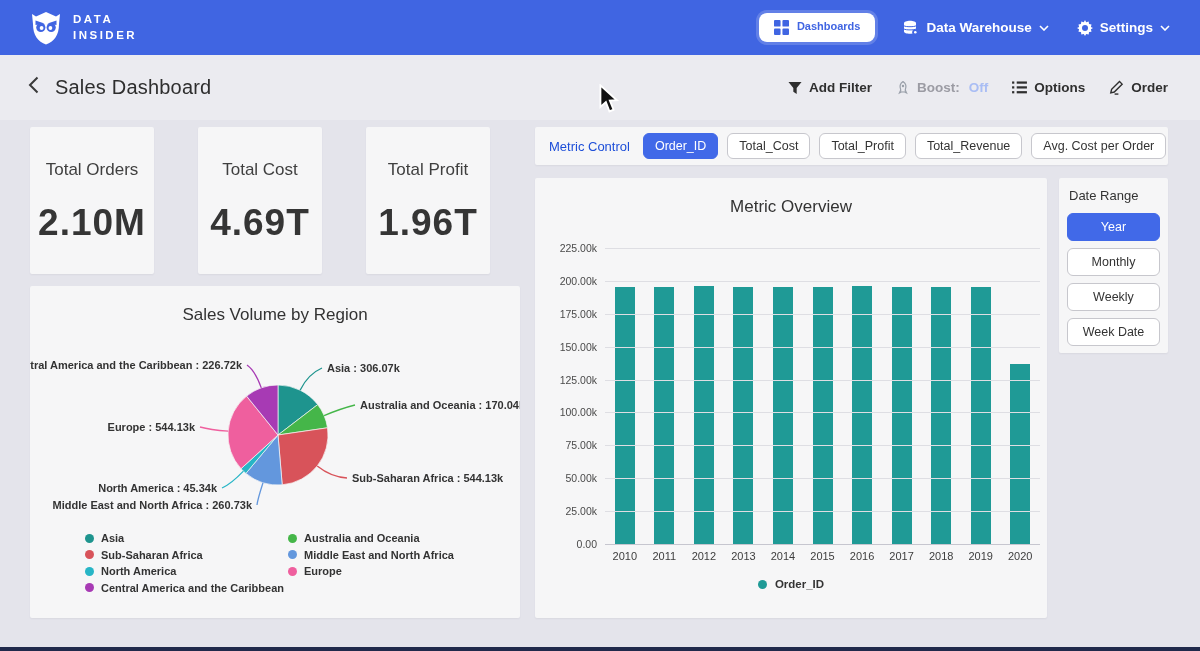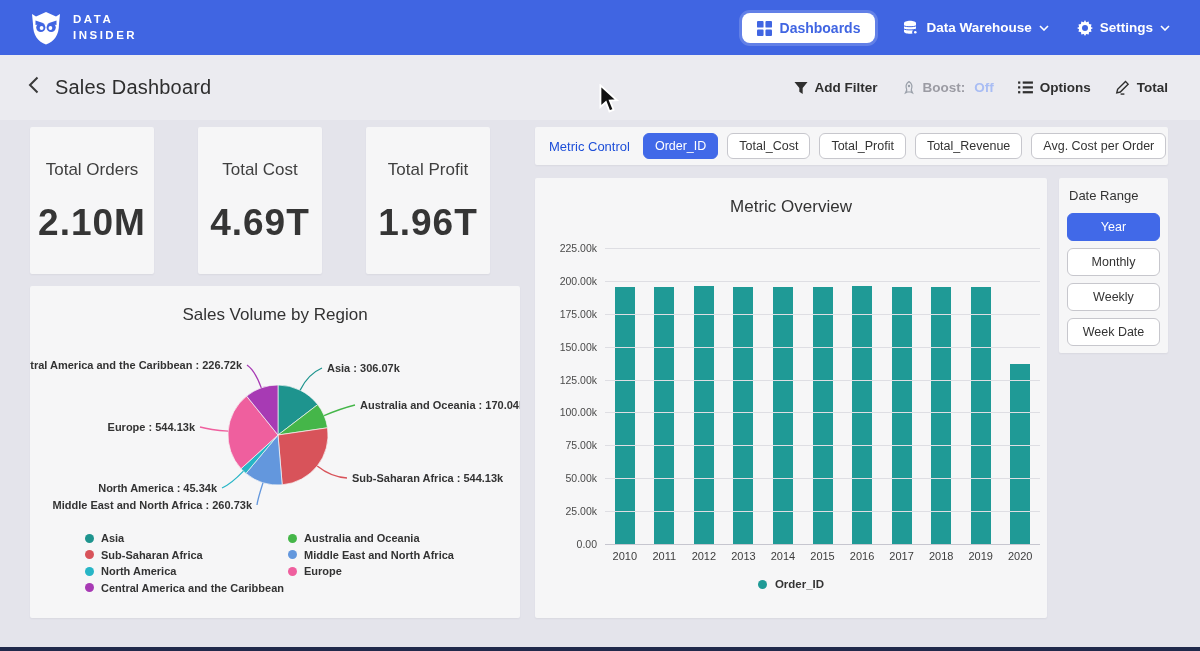--- a/index.html
+++ b/index.html
@@ -6,23 +6,23 @@
   html,body { width:1200px; height:651px; overflow:hidden; }
   body { font-family:"Liberation Sans", sans-serif; background:#e4e4eb; position:relative; }
 
   
   .topnav { position:absolute; left:0; top:0; width:1200px; height:55px;
             background:#4065e2; display:flex; align-items:center; justify-content:space-between; }
   .brand { display:flex; align-items:center; gap:11px; margin-left:30px; cursor:pointer; }
   .brand-text { display:flex; flex-direction:column; color:#fff; font-size:11.5px;
                 font-weight:bold; letter-spacing:2.5px; line-height:1.35; }
   .topnav-right { display:flex; align-items:center; gap:28px; margin-right:30px; }
-  .pill-btn { display:flex; align-items:flex-end; gap:8px; background:#fff; border:none;
+  .pill-btn { display:flex; align-items:flex-start; gap:8px; background:#fff; border:none;
               border-radius:8px; padding:7px 15px; font-family:inherit;
-              font-size:14px; font-weight:bold; color:#4065e2; cursor:pointer;
+              font-size:11px; font-weight:bold; color:#4065e2; cursor:pointer;
               box-shadow:0 0 0 3px rgba(255,255,255,.18); }
   .nav-item { display:flex; align-items:center; gap:7px; color:#fff; font-size:13.5px;
               font-weight:600; cursor:pointer; }
 
   
   .subheader { position:absolute; left:0; top:55px; width:1200px; height:65px;
                background:#ebebf0; display:flex; align-items:center; justify-content:space-between; }
   .sub-left { display:flex; align-items:flex-start; gap:16px; margin-left:28px; }
   .back-btn { background:none; border:none; cursor:pointer; display:flex; align-items:center; }
   .page-title { font-size:20px; font-weight:500; color:#2e2e2e; letter-spacing:.2px; }
@@ -171,21 +171,21 @@
         <rect x="0" y="10.9" width="2.4" height="2.4" fill="#2f2f2f"></rect>
           <rect x="5" y="10.9" width="11" height="2.4" fill="#2f2f2f"></rect>
       </svg>
       <span>Options</span>
     </button>
     <button class="action">
       <svg width="15" height="15" viewBox="0 0 16 16">
         <path d="M11.2 1.6 L14 4.4 L5.6 12.8 L1.9 13.7 L2.8 10 Z" fill="none" stroke="#2f2f2f" stroke-width="1.5"></path>
         <path d="M6 15 H10" stroke="#2f2f2f" stroke-width="1.5"></path>
       </svg>
-      <span>Total</span>
+      <span>Order</span>
     </button>
   </div>
 </div>
 
 <div class="card kpi" style="left:30px">
   <div class="kpi-label">Total Orders</div>
   <div class="kpi-value">2.10M</div>
 </div>
 <div class="card kpi" style="left:198px">
   <div class="kpi-label">Total Cost</div>

